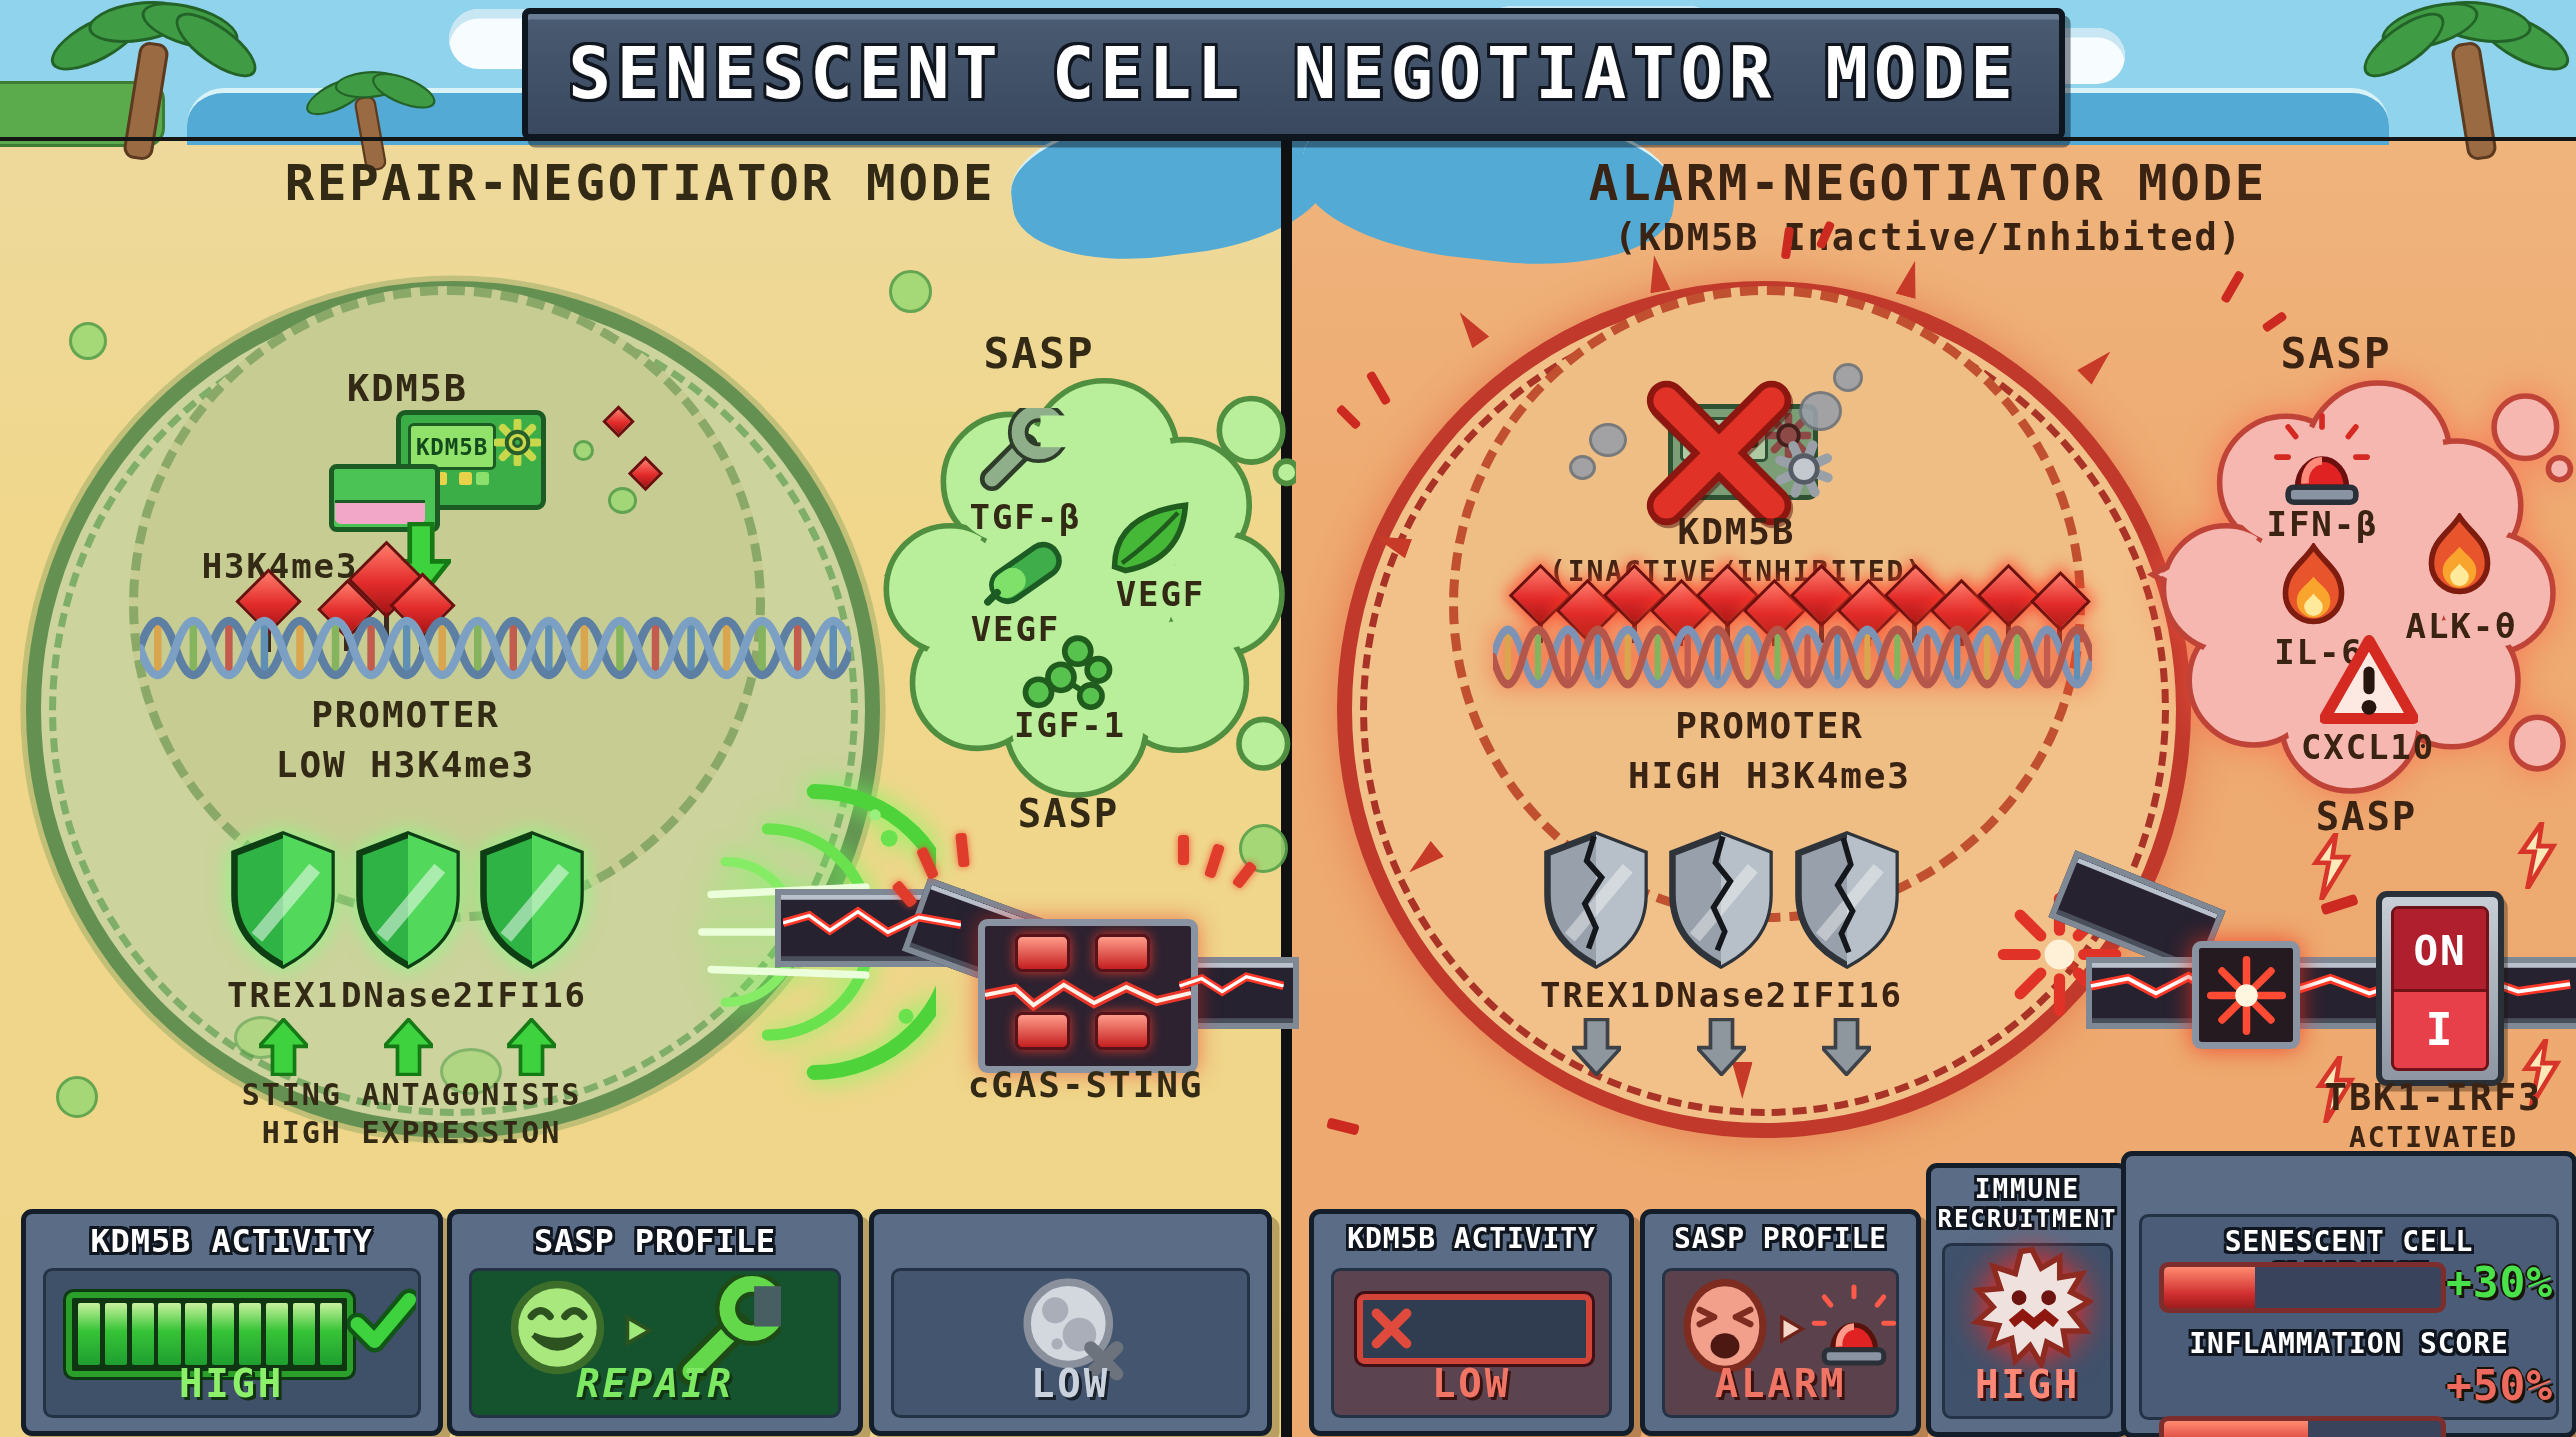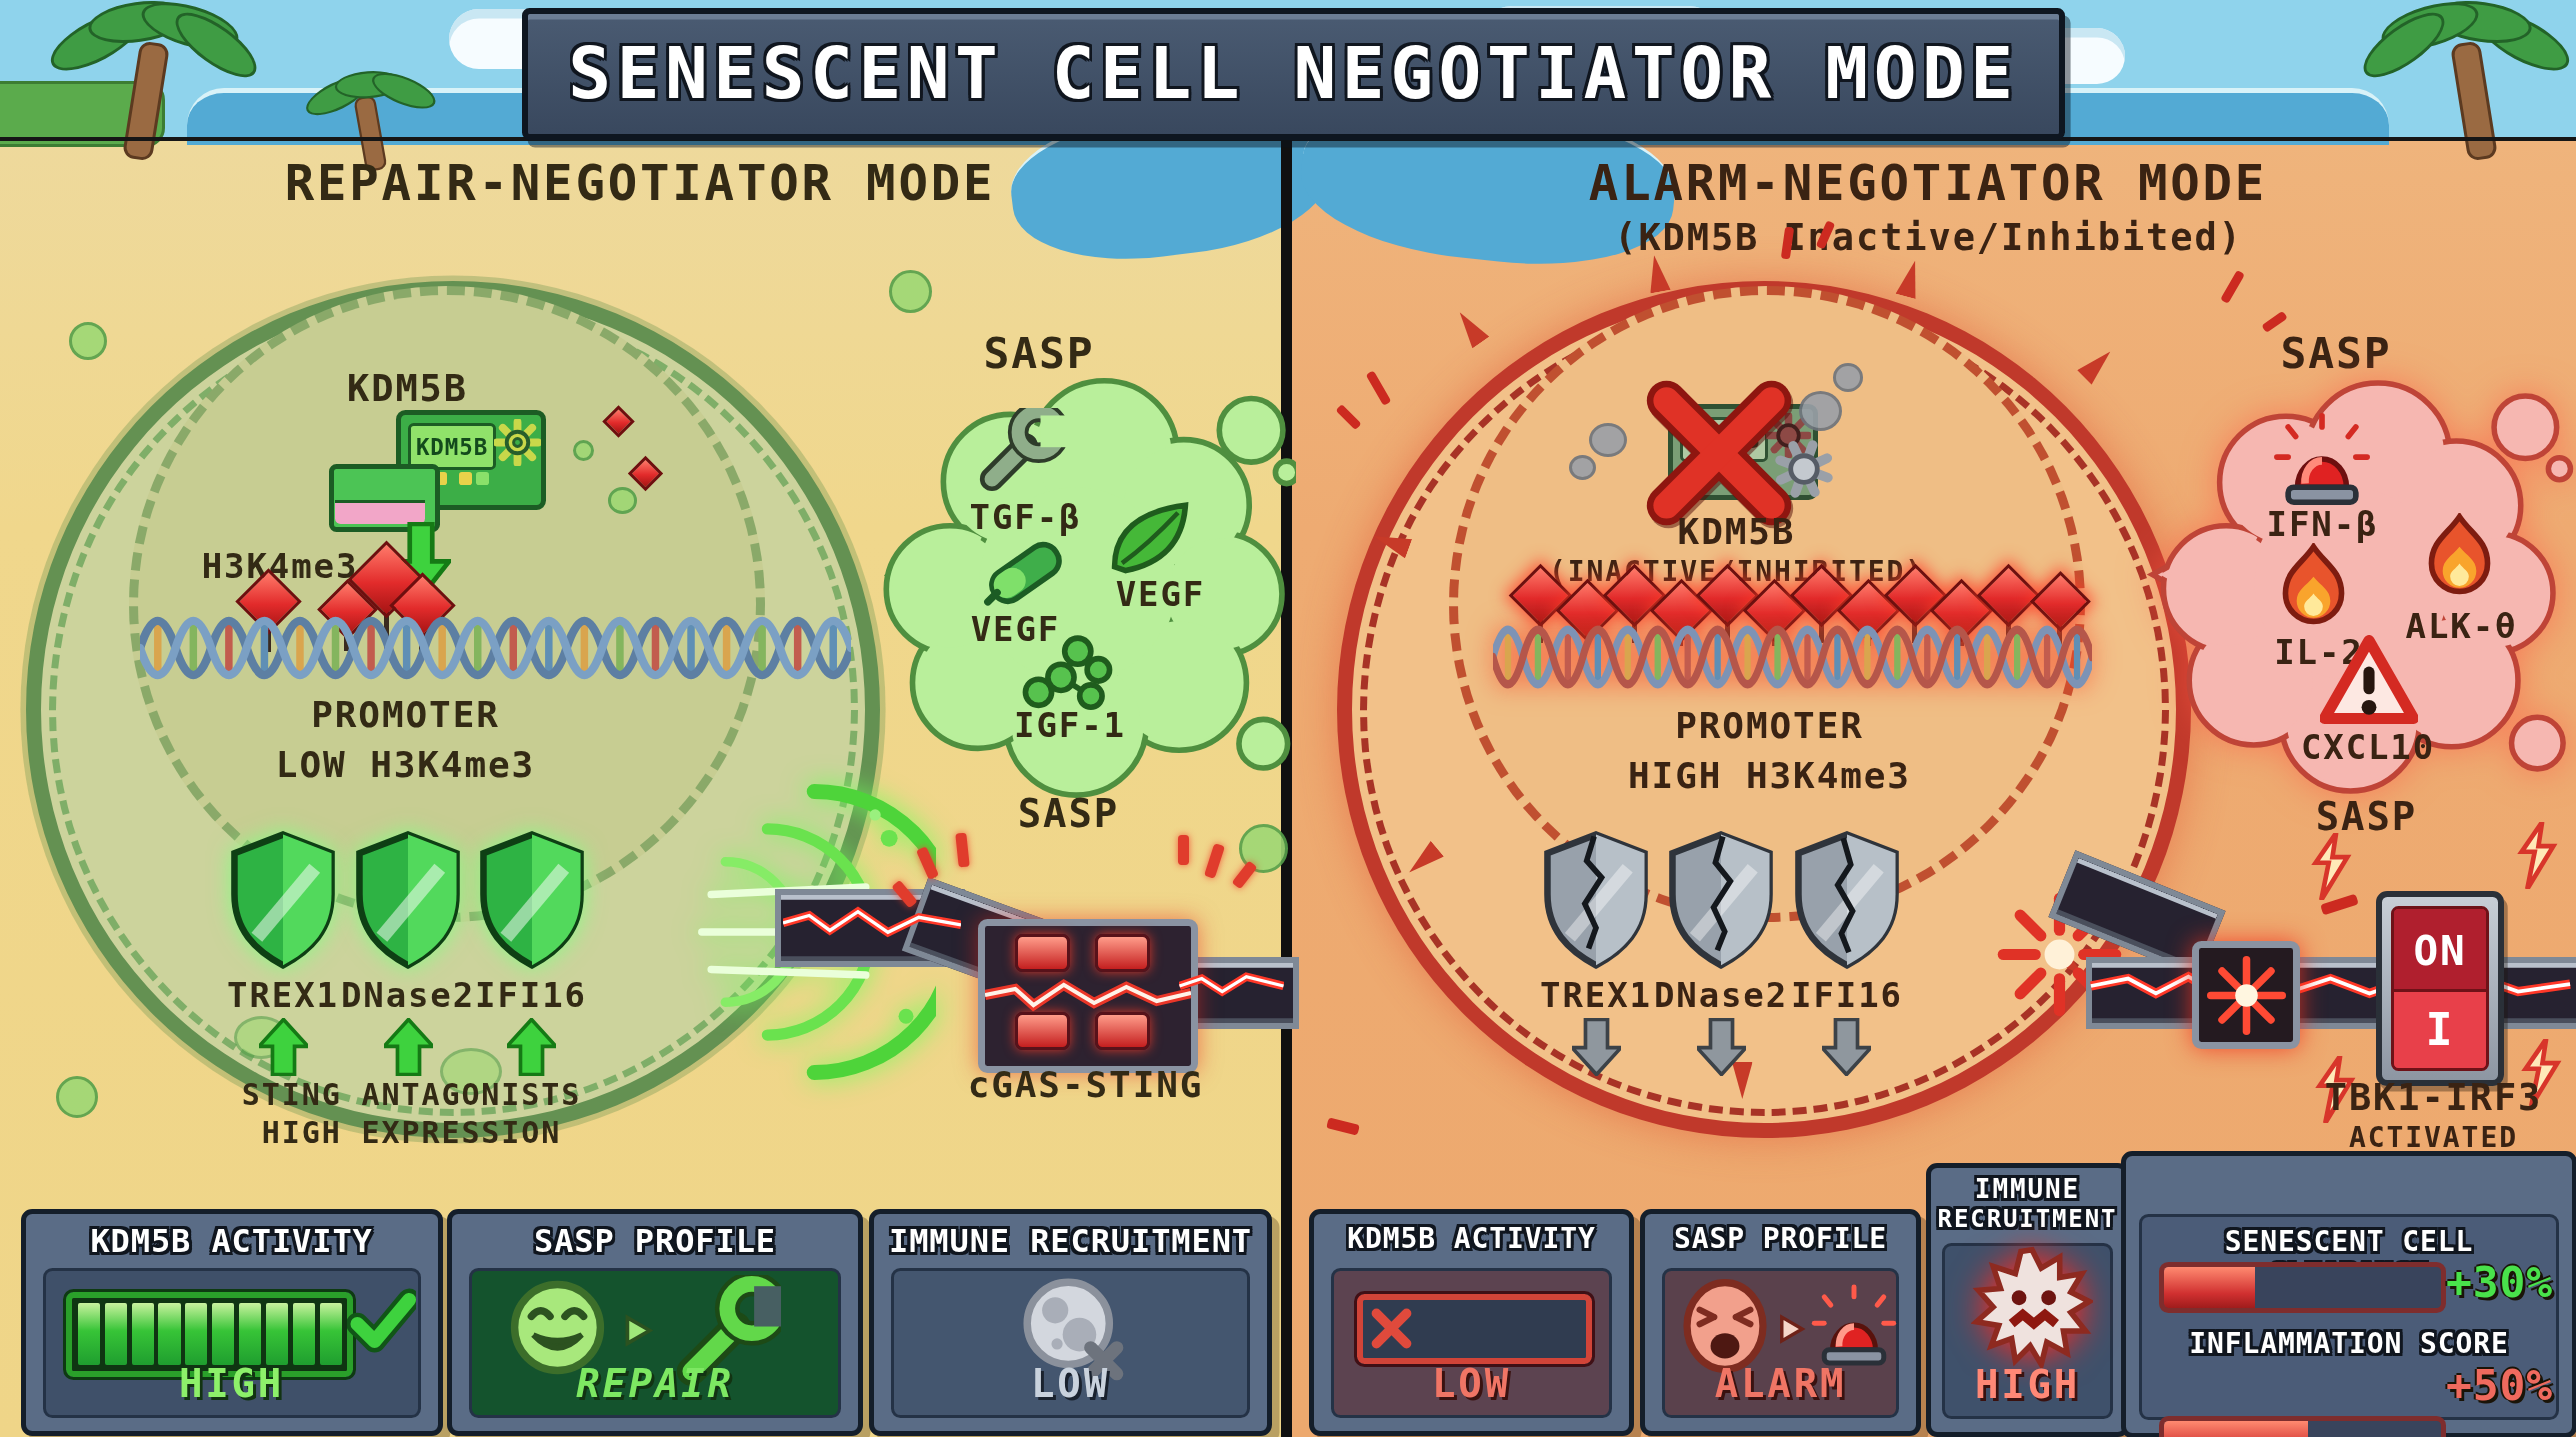--- a/index.html
+++ b/index.html
@@ -404,21 +404,20 @@
         <line x1="10" y1="43" x2="30" y2="23" stroke="#1d4a16" stroke-width="13" stroke-linecap="round"></line>
         <line x1="10" y1="43" x2="30" y2="23" stroke="#62d84a" stroke-width="8" stroke-linecap="round"></line>
         <circle cx="37" cy="15" r="11" fill="none" stroke="#1d4a16" stroke-width="11"></circle>
         <circle cx="37" cy="15" r="11" fill="none" stroke="#62d84a" stroke-width="7"></circle>
         <rect x="38" y="5" width="14" height="18" fill="#475f62"></rect>
       </svg>
       <div class="stat-val ctr px" style="color:#7de862;text-shadow:2.8px 2.8px 0 #123312;">REPAIR</div>
     </div>
   </div>
   <div class="abs stat" style="left:869px;top:1209px;width:393px;height:217px;">
-    <div class="stat-title ctr ow px">IMMUNE RECRUITMENT</div>
     <div class="stat-body" style="background:#44566f;">
       <svg class="abs" style="left:122px;top:1.9px;" width="112" height="112" viewBox="0 0 60 60">
         <circle cx="28" cy="27" r="22" fill="#d3d7de" stroke="#8b919c" stroke-width="4"></circle>
         <circle cx="21" cy="20" r="7" fill="#a9aeb8"></circle>
           <circle cx="34" cy="33" r="9" fill="#a9aeb8"></circle>
           <circle cx="22" cy="38" r="3" fill="#a9aeb8"></circle>
         <g stroke="#6d737d" stroke-width="7" stroke-linecap="round">
           <line x1="40" y1="40" x2="54" y2="54"></line>
             <line x1="54" y1="40" x2="40" y2="54"></line>
         </g>
@@ -626,21 +625,21 @@
     <path d="M13 40 a13 15 0 0 1 26 0 z" fill="#e02222" stroke="#6e0f0f" stroke-width="3"></path>
     <path d="M17 38 a9 11 0 0 1 9 -12" fill="none" stroke="#ff8a7a" stroke-width="4"></path>
     <rect x="8" y="40" width="36" height="8" rx="3" fill="#8a93a2" stroke="#2a3038" stroke-width="3"></rect>
   </svg>
   <div class="abs ctr lbl36 px darkr" style="left:2224px;top:505px;width:197px;height:37px;">IFN-β</div>
   <svg class="abs" style="left:2276px;top:543px;" width="75" height="86" viewBox="0 0 40 46">
     <path d="M20 2 C26 11 35 15 35 27 a15 15 0 0 1 -30 0 C5 15 14 11 20 2 z" fill="#e8542c" stroke="#7e1c10" stroke-width="3"></path>
     <path d="M20 18 c4 5 9 7 9 13 a9 9 0 0 1 -18 0 c0 -6 5 -8 9 -13 z" fill="#f9a42c"></path>
     <path d="M20 27 c2 3 5 4 5 7 a5 5 0 0 1 -10 0 c0 -3 3 -4 5 -7 z" fill="#ffe99a"></path>
   </svg>
-  <div class="abs ctr lbl36 px darkr" style="left:2230px;top:633px;width:178px;height:37px;">IL-2</div>
+  <div class="abs ctr lbl36 px darkr" style="left:2230px;top:633px;width:178px;height:37px;">IL-6</div>
   <svg class="abs" style="left:2422px;top:513px;" width="75" height="86" viewBox="0 0 40 46">
     <path d="M20 2 C26 11 35 15 35 27 a15 15 0 0 1 -30 0 C5 15 14 11 20 2 z" fill="#e8542c" stroke="#7e1c10" stroke-width="3"></path>
     <path d="M20 18 c4 5 9 7 9 13 a9 9 0 0 1 -18 0 c0 -6 5 -8 9 -13 z" fill="#f9a42c"></path>
     <path d="M20 27 c2 3 5 4 5 7 a5 5 0 0 1 -10 0 c0 -3 3 -4 5 -7 z" fill="#ffe99a"></path>
   </svg>
   <div class="abs ctr lbl36 px darkr" style="left:2368px;top:607px;width:187px;height:37px;">ALK-θ</div>
   <svg class="abs" style="left:2320px;top:635px;" width="98" height="89" viewBox="0 0 52 48">
     <path d="M26 3 L50 45 L2 45 Z" fill="#fde8e2" stroke="#d42a22" stroke-width="6" stroke-linejoin="round"></path>
     <rect x="23" y="17" width="6" height="15" rx="3" fill="#27160f"></rect>
     <circle cx="26" cy="39" r="4" fill="#27160f"></circle>

